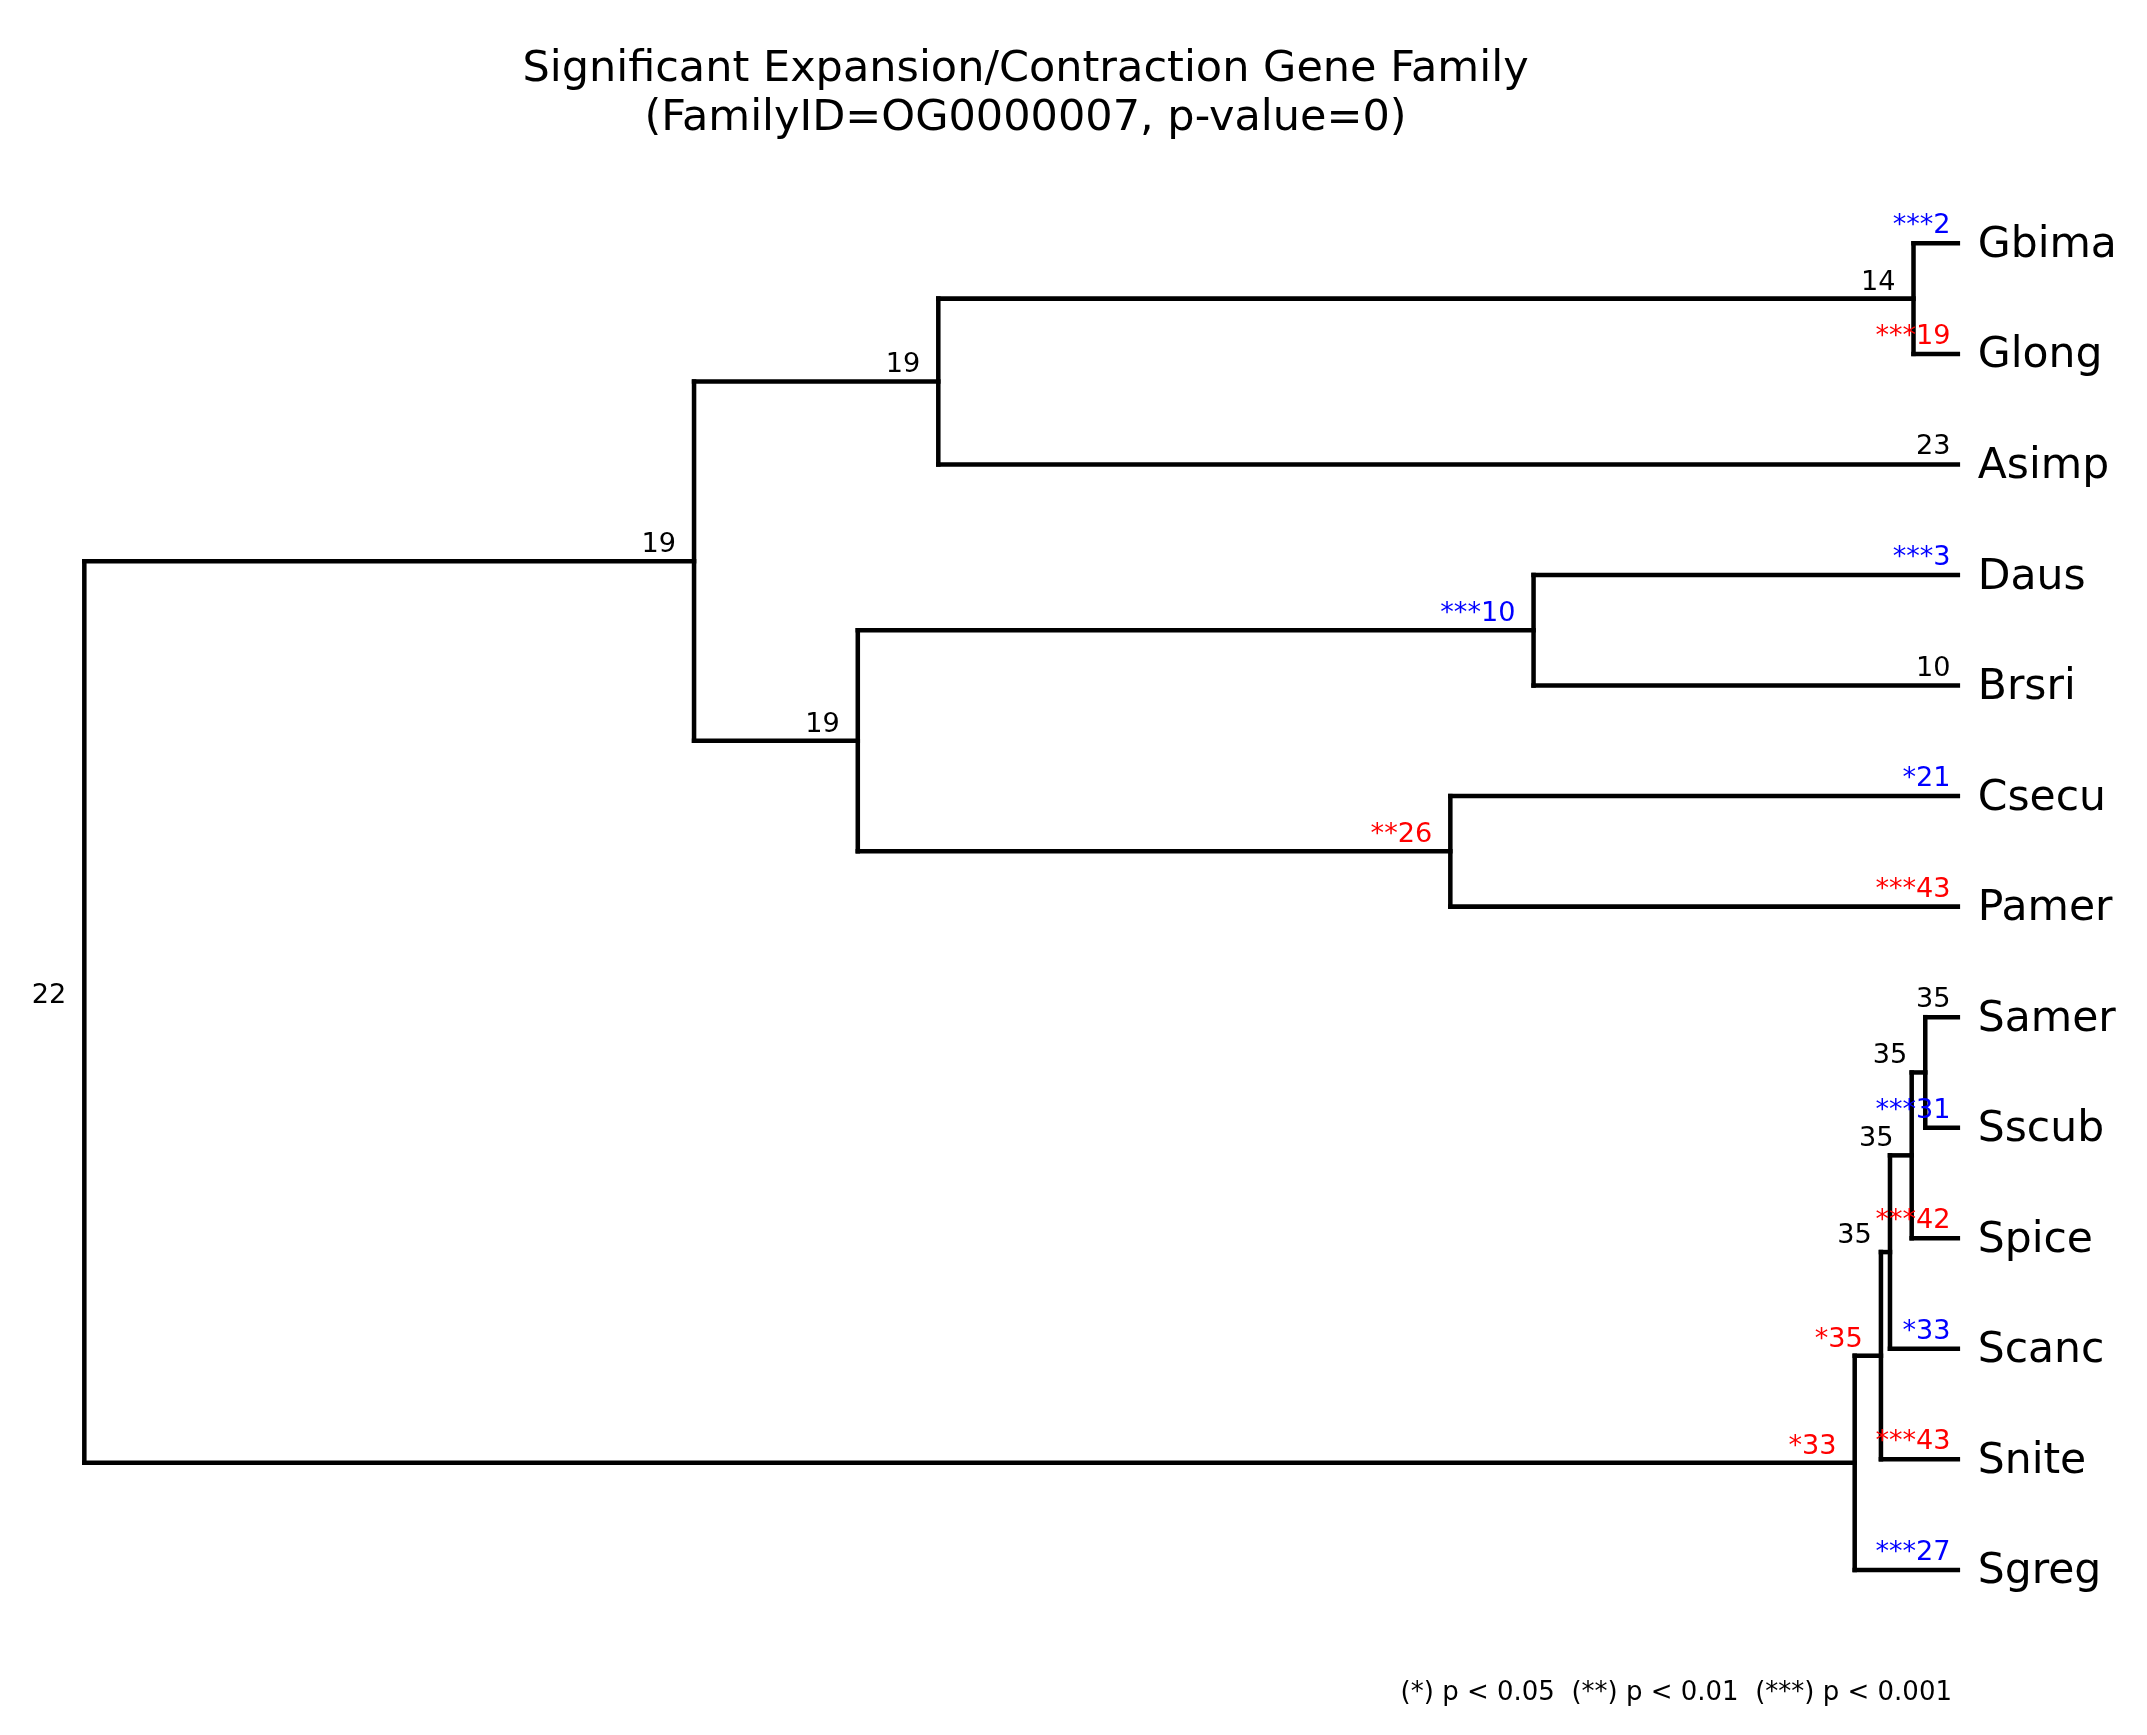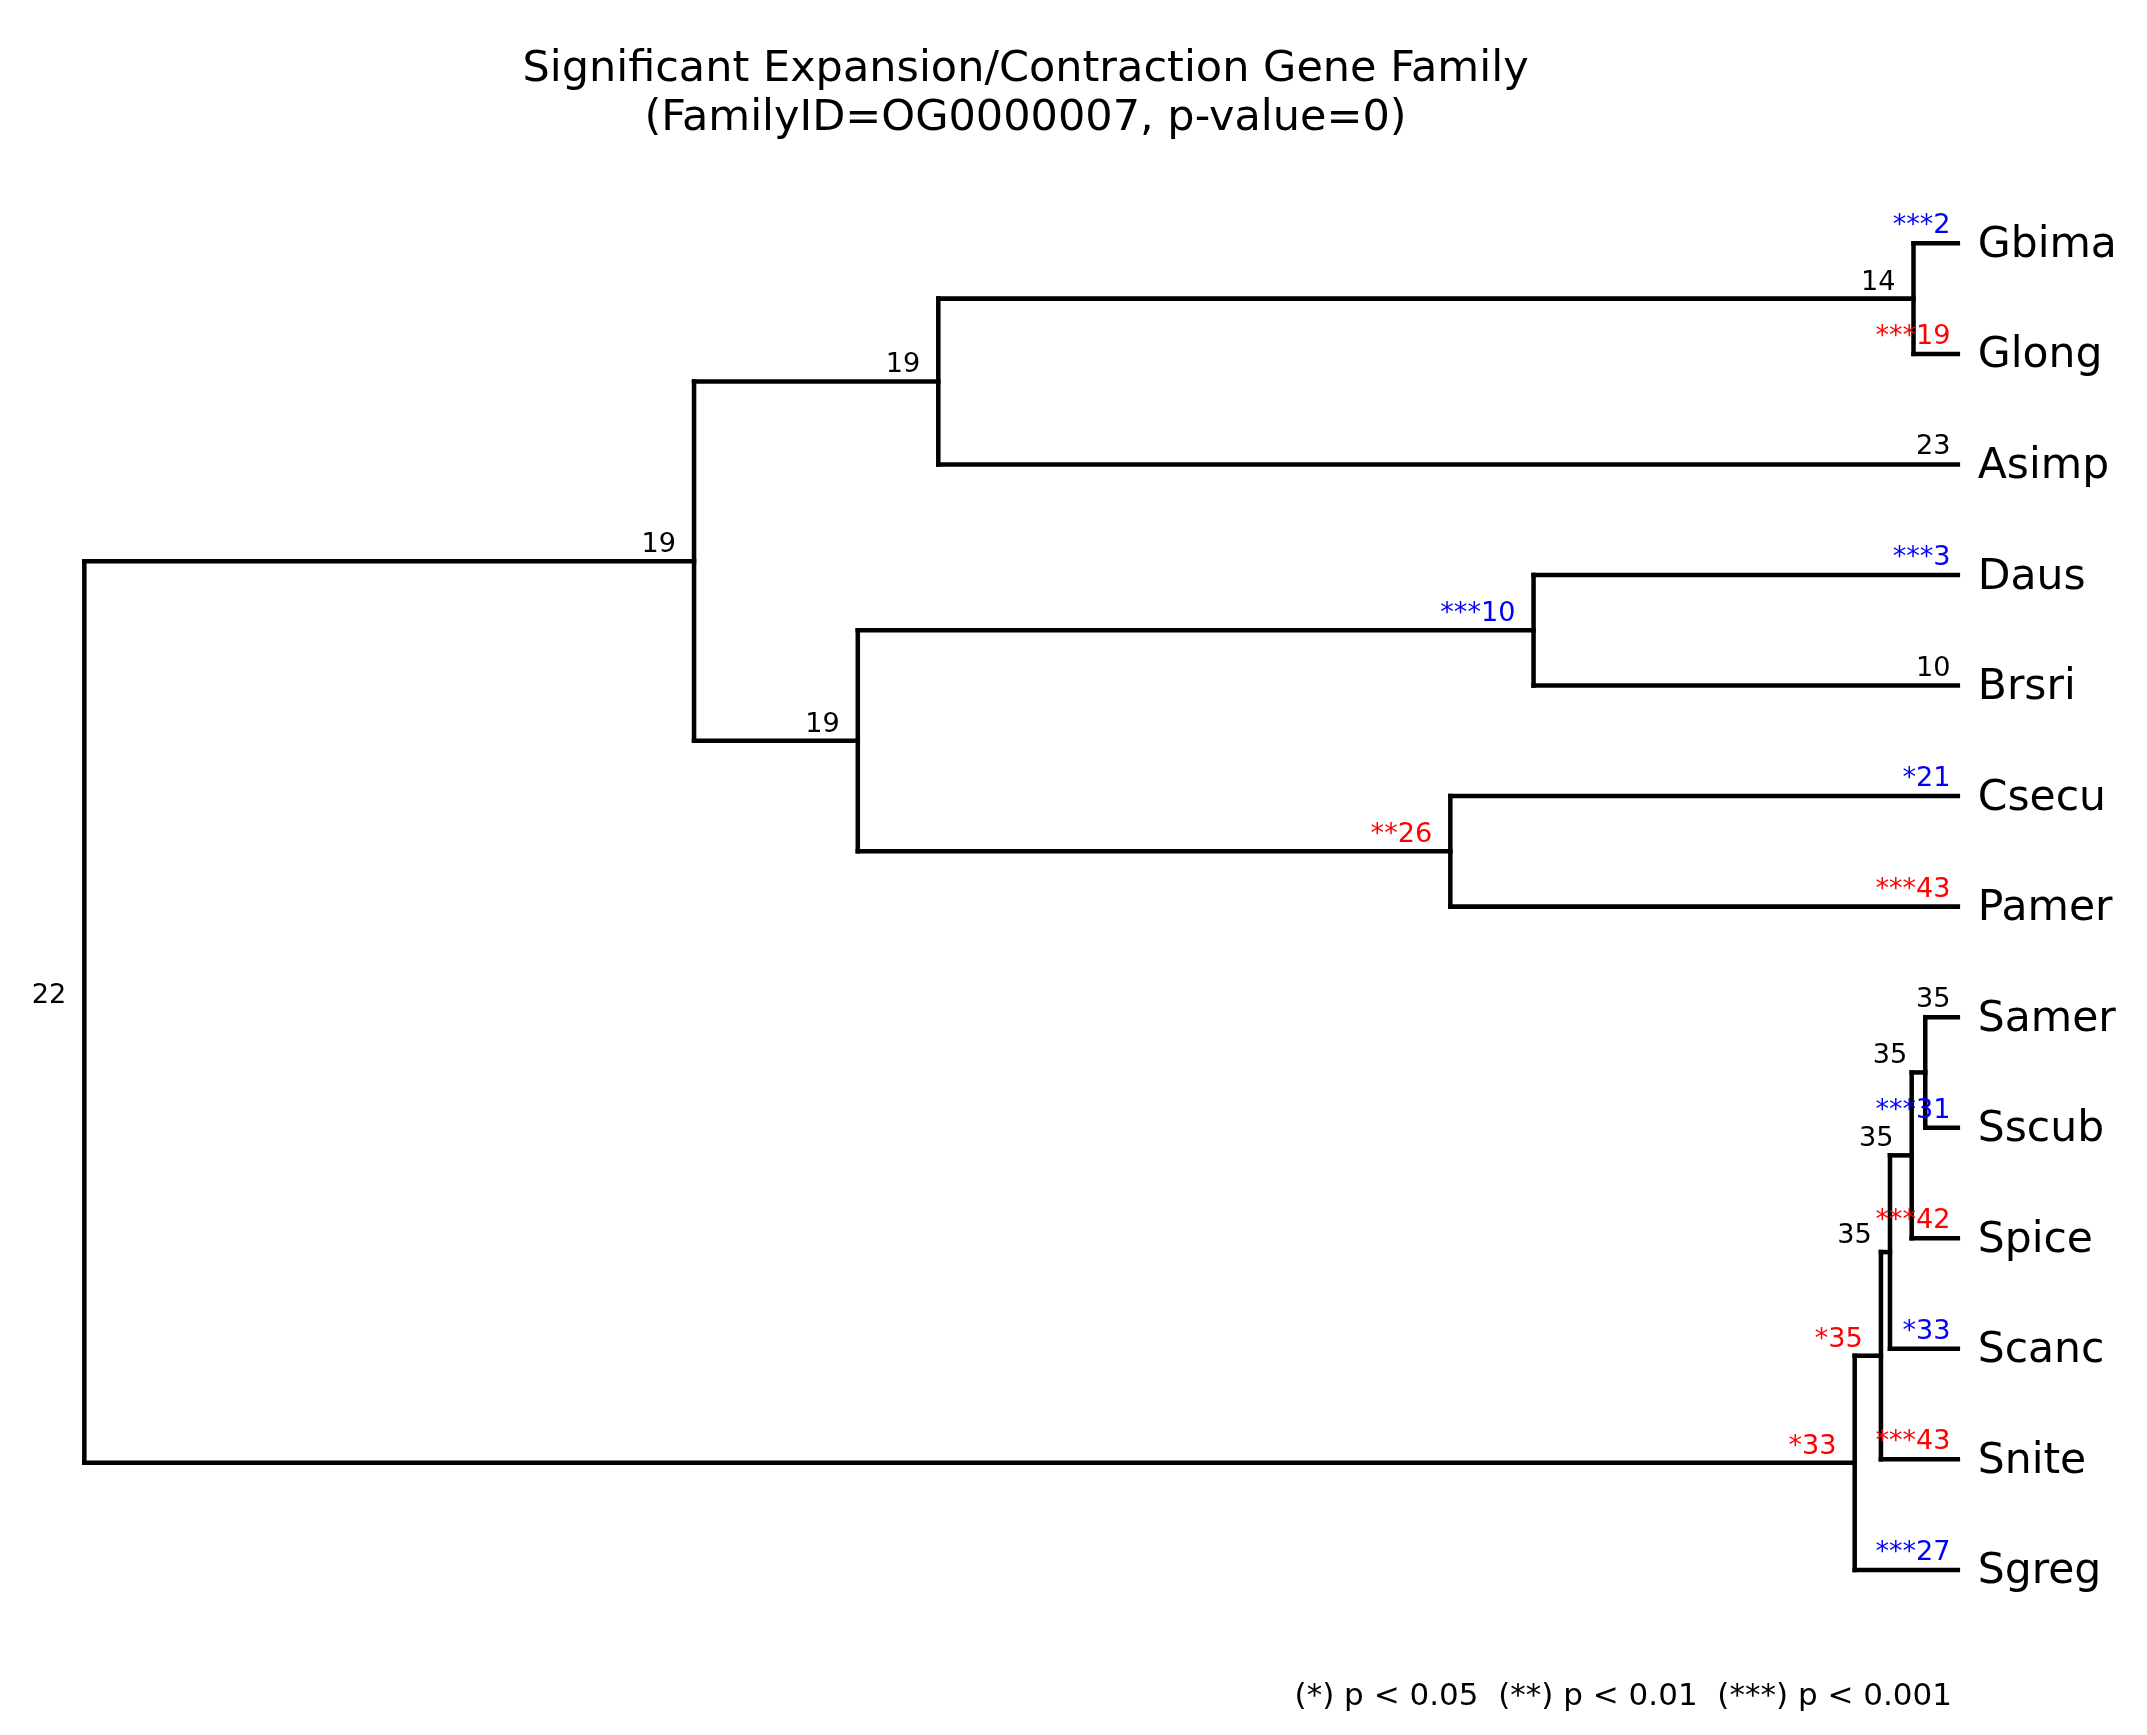--- a/index.html
+++ b/index.html
@@ -6,21 +6,21 @@
   body { width: 2148px; height: 1736px; font-family: "DejaVu Sans", "Liberation Sans", sans-serif; }
   #figure { position: relative; width: 2148px; height: 1736px; background: #ffffff; overflow: hidden; }
   #title-block {
     position: absolute; left: 4px; top: 22px; width: 2043px;
     text-align: center; color: #000000;
     font-size: 43px; line-height: 49px; white-space: pre; margin-top: 20px;
   }
   #tree-svg { position: absolute; left: 0; top: 0; }
   #footer-legend {
     position: absolute; top: 1676px; right: 196px;
-    font-size: 31px; color: #000000; white-space: pre;
+    font-size: 26px; color: #000000; white-space: pre;
   }
   .tree-text { font-family: "DejaVu Sans", "Liberation Sans", sans-serif; }
 </style>
 </head>
 <body>
 
 <div id="figure">
 
   <div id="title-block"><span>Significant Expansion/Contraction Gene Family</span>
 <span>(FamilyID=OG0000007, p-value=0)</span></div>

